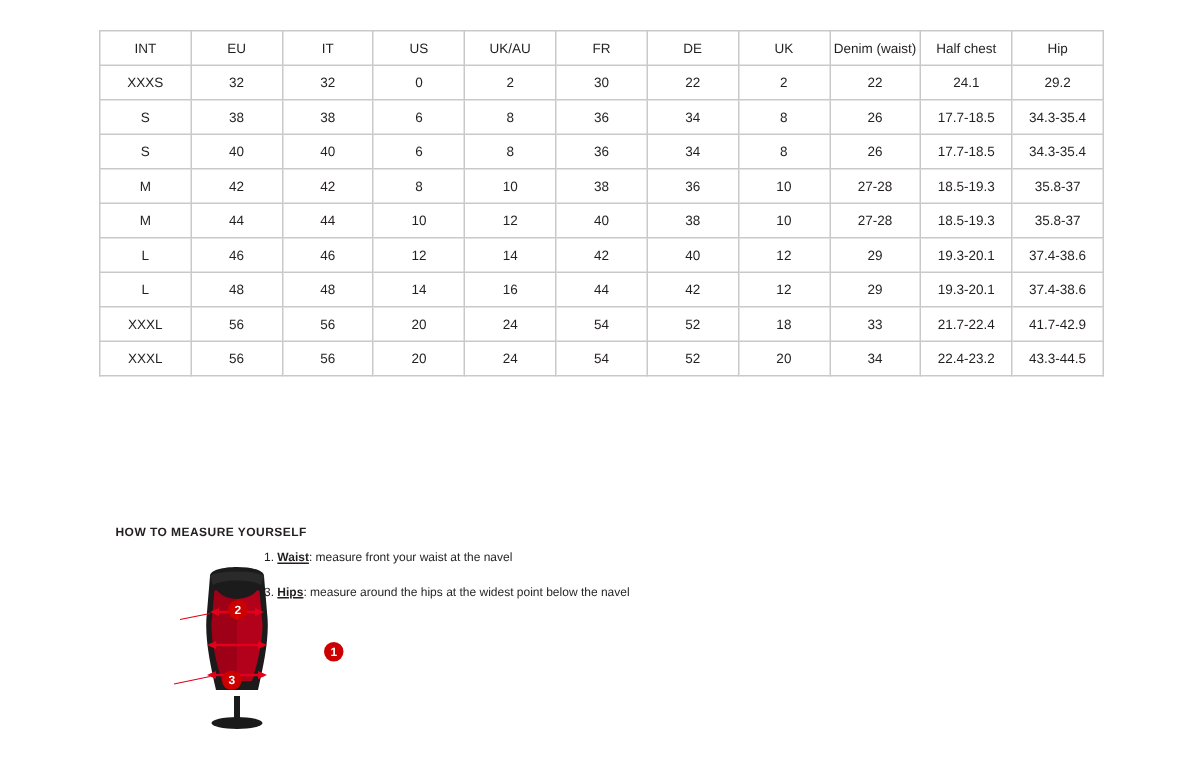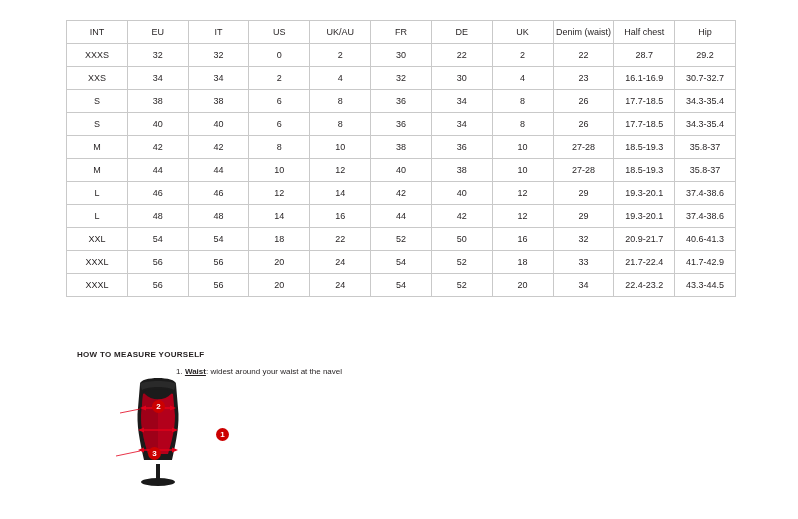--- a/index.html
+++ b/index.html
@@ -134,35 +134,22 @@
         <tr>
           <td>XXXS</td>
           <td>32</td>
           <td>32</td>
           <td>0</td>
           <td>2</td>
           <td>30</td>
           <td>22</td>
           <td>2</td>
           <td>22</td>
-          <td>28.7</td>
+          <td>24.1</td>
           <td>29.2</td>
-        </tr>
-        <tr>
-          <td>XXS</td>
-          <td>34</td>
-          <td>34</td>
-          <td>2</td>
-          <td>4</td>
-          <td>32</td>
-          <td>30</td>
-          <td>4</td>
-          <td>23</td>
-          <td>16.1-16.9</td>
-          <td>30.7-32.7</td>
         </tr>
         <tr>
           <td>S</td>
           <td>38</td>
           <td>38</td>
           <td>6</td>
           <td>8</td>
           <td>36</td>
           <td>34</td>
           <td>8</td>
@@ -229,33 +216,20 @@
           <td>14</td>
           <td>16</td>
           <td>44</td>
           <td>42</td>
           <td>12</td>
           <td>29</td>
           <td>19.3-20.1</td>
           <td>37.4-38.6</td>
         </tr>
         <tr>
-          <td>XXL</td>
-          <td>54</td>
-          <td>54</td>
-          <td>18</td>
-          <td>22</td>
-          <td>52</td>
-          <td>50</td>
-          <td>16</td>
-          <td>32</td>
-          <td>20.9-21.7</td>
-          <td>40.6-41.3</td>
-        </tr>
-        <tr>
           <td>XXXL</td>
           <td>56</td>
           <td>56</td>
           <td>20</td>
           <td>24</td>
           <td>54</td>
           <td>52</td>
           <td>18</td>
           <td>33</td>
           <td>21.7-22.4</td>
@@ -315,18 +289,22 @@
       </svg>
     </div>
 
     <span class="callout" id="callout-1">1</span>
     <span class="callout" id="callout-2">2</span>
     <span class="callout" id="callout-3">3</span>
 
     <div class="notes">
       <div class="note">
         <span>1.</span>
-        <b>Waist</b><span>: widest around your waist at the navel</span>
+        <b>Waist</b><span>: measure front your waist at the navel</span>
+      </div>
+      <div class="note">
+        <span>3.</span>
+        <b>Hips</b><span>: measure around the hips at the widest point below the navel</span>
       </div>
     </div>
 
   </div>
 </div>
 
 </body></html>

